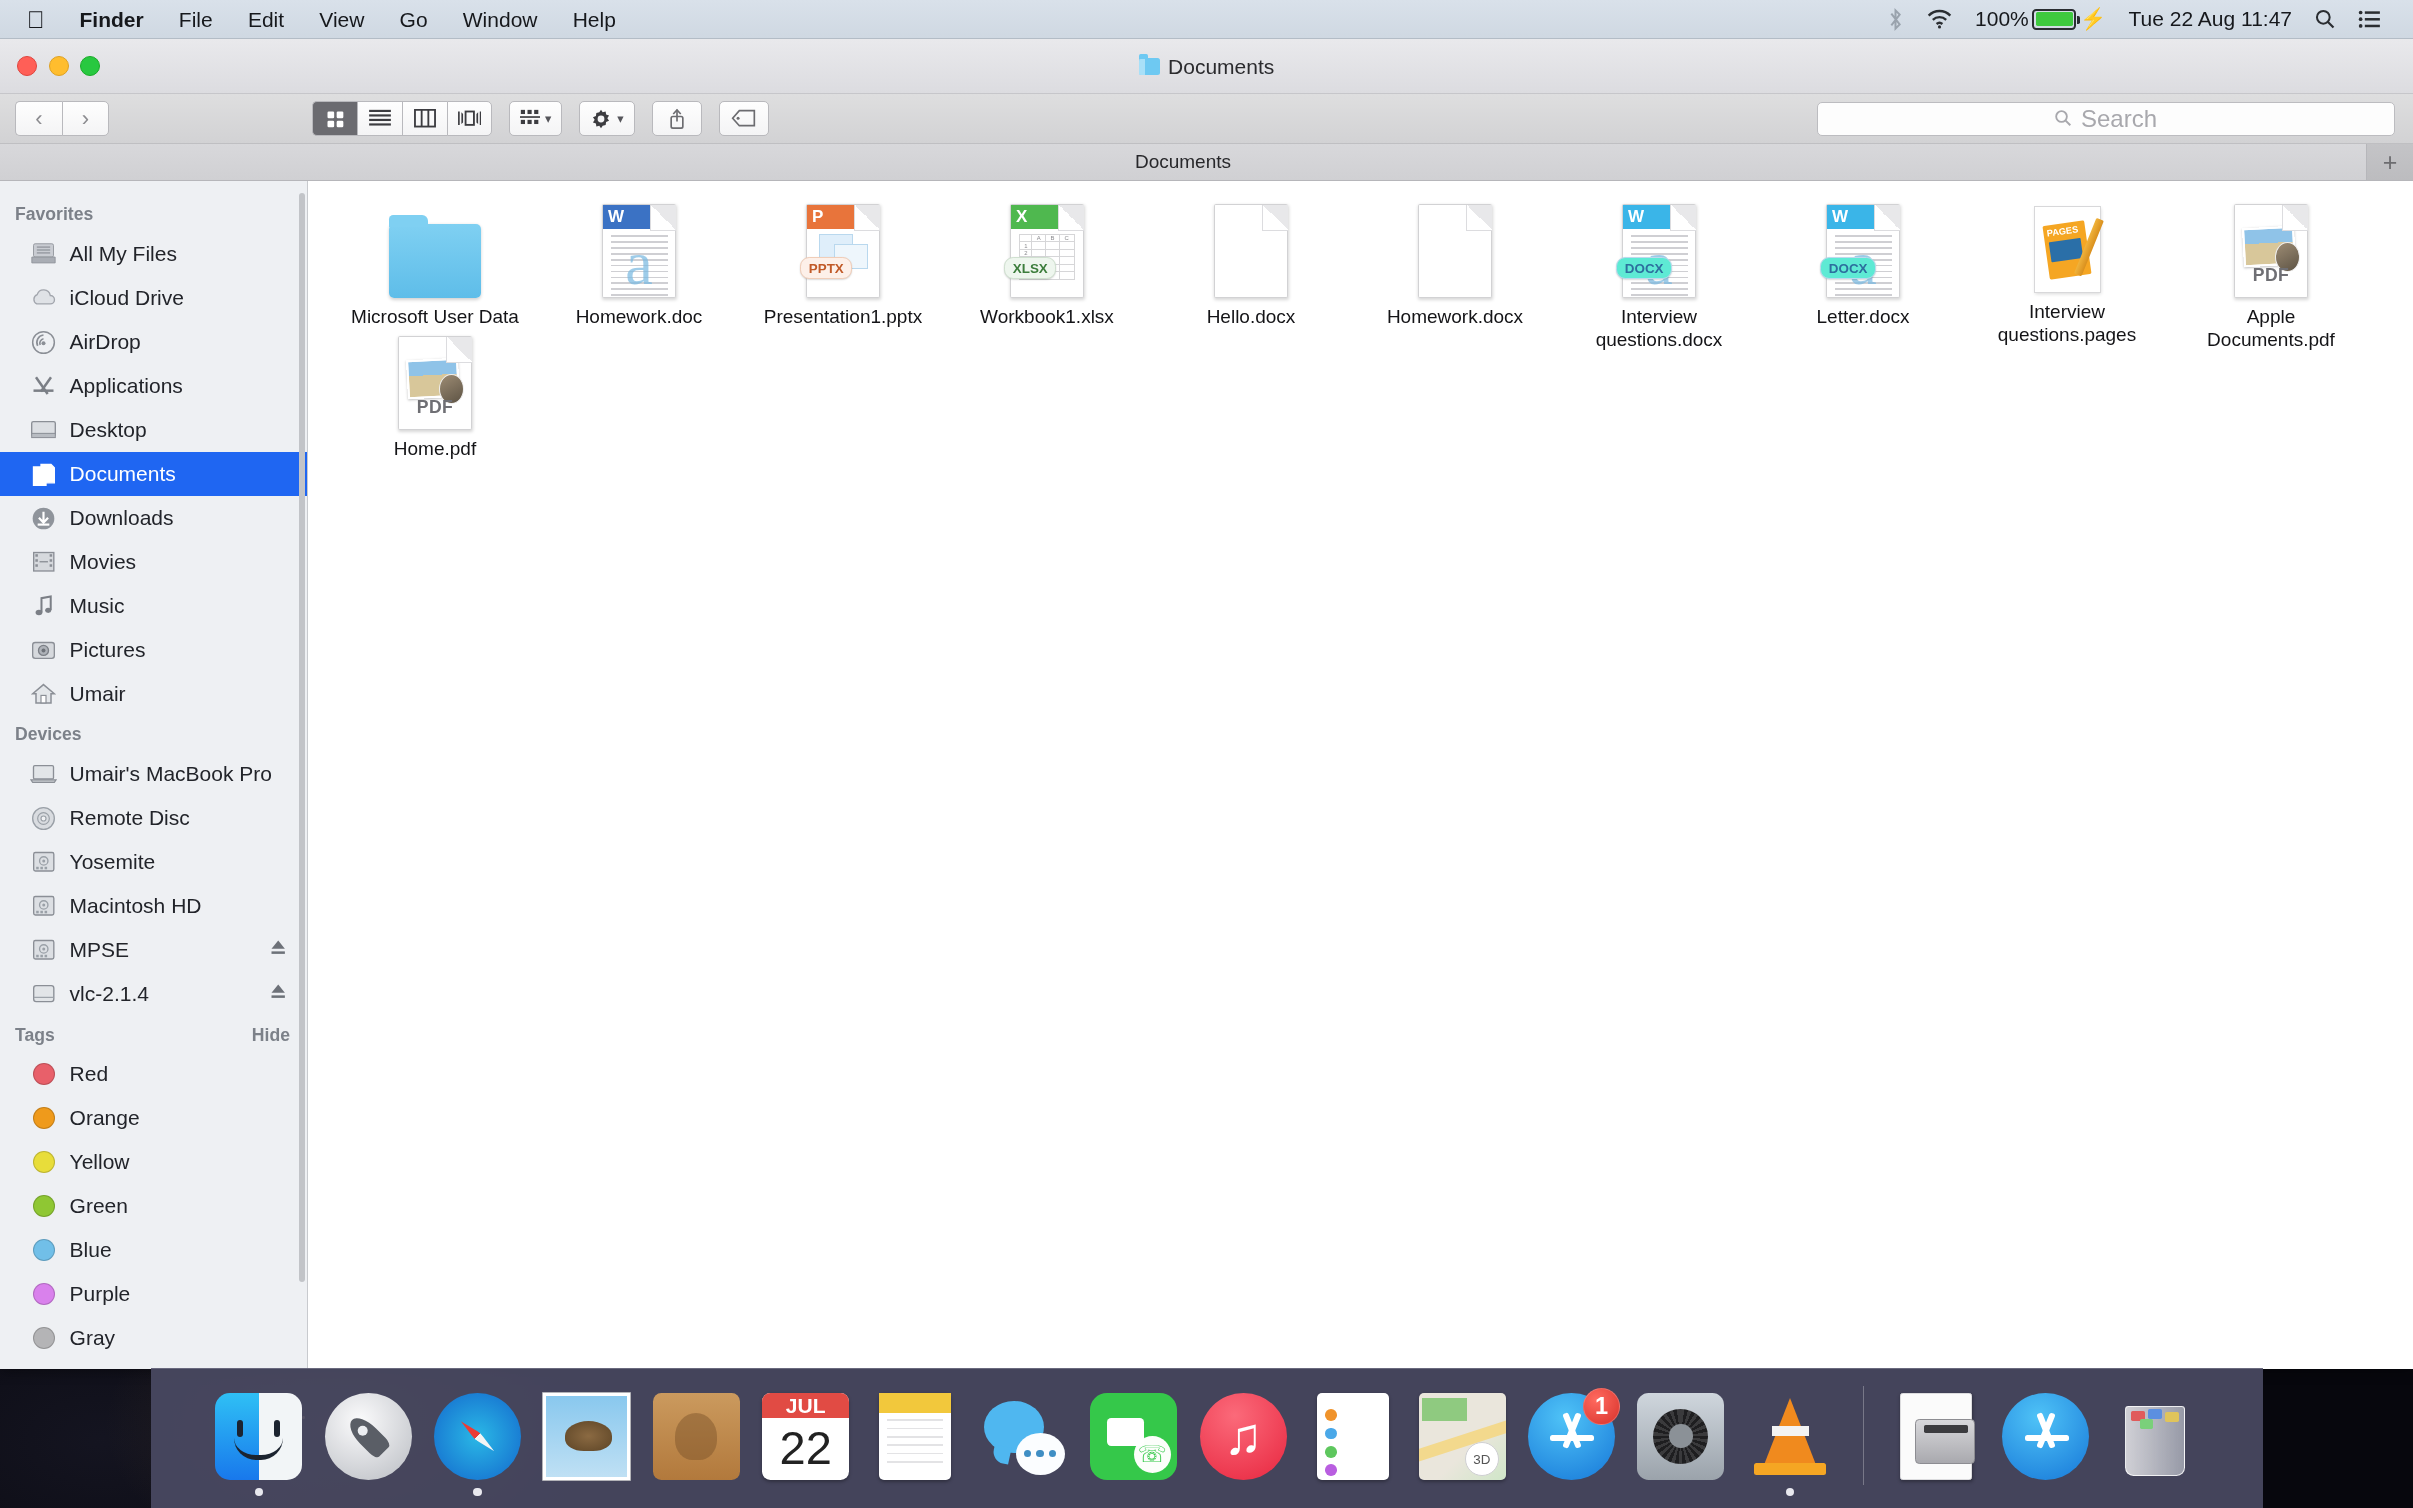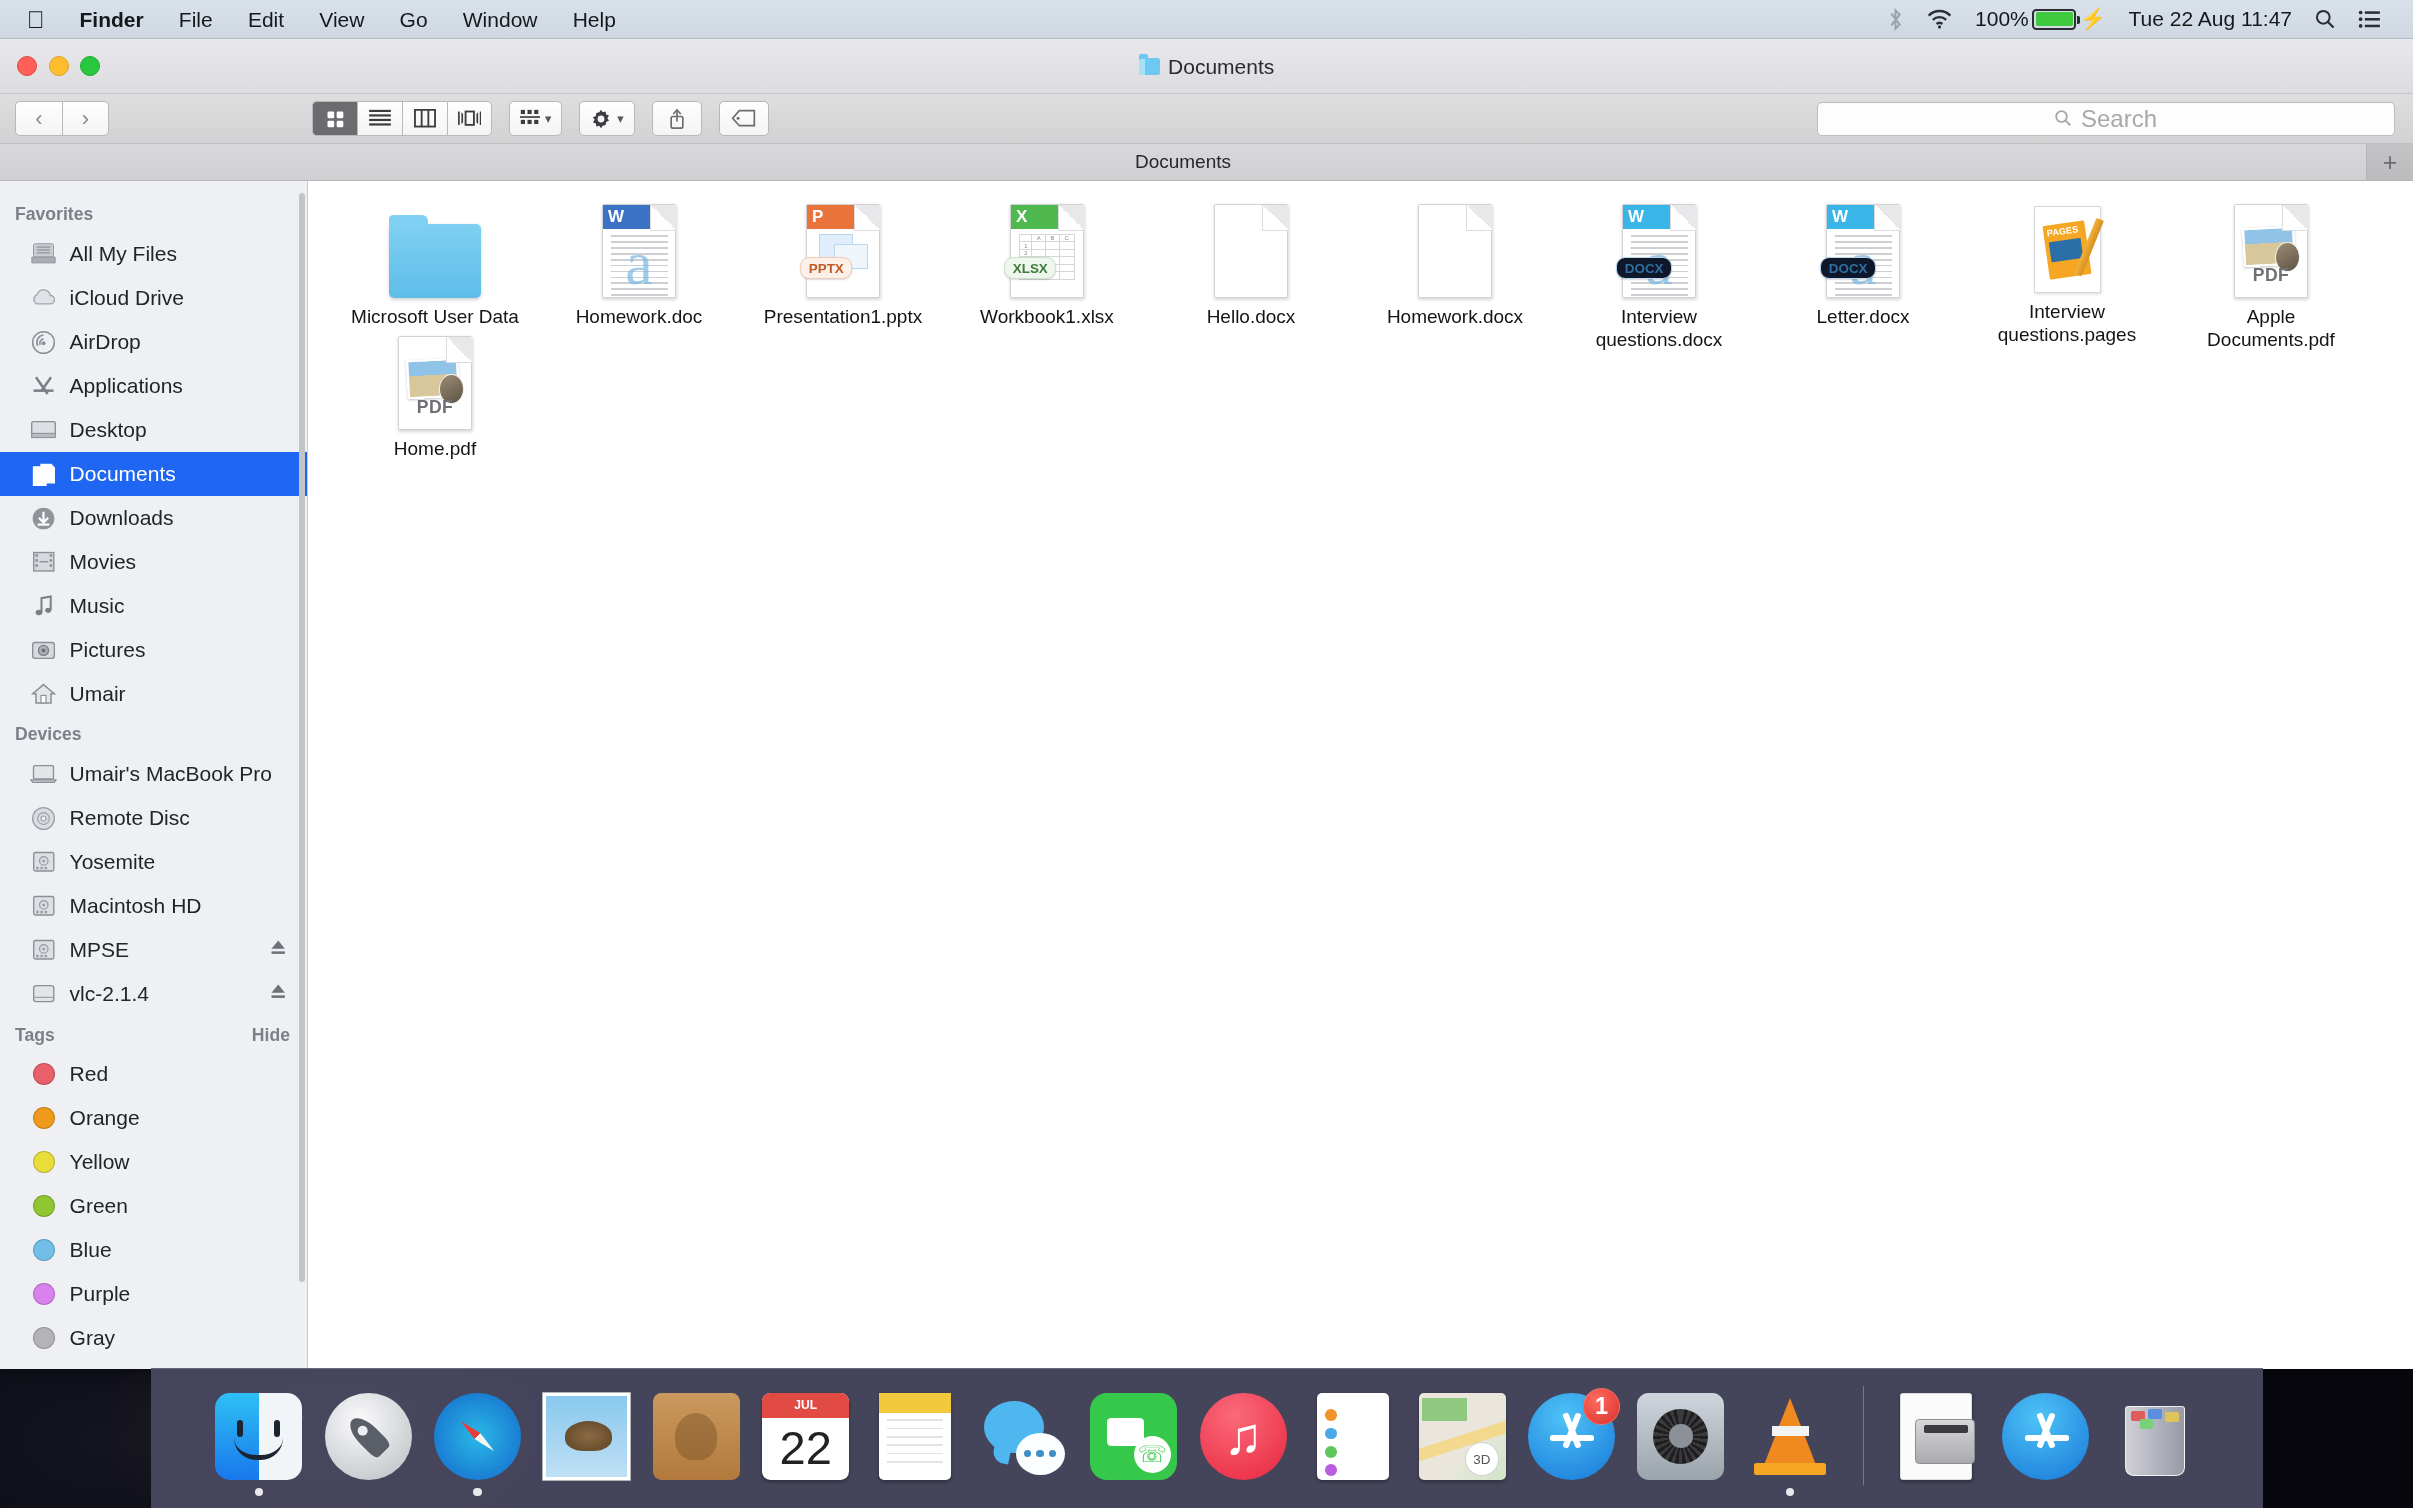--- a/index.html
+++ b/index.html
@@ -182,21 +182,21 @@
     position:absolute; left:0; right:0; top:25px; bottom:0;
     display:flex;align-items:center;justify-content:center;
     font-size:62px; color:rgba(120,185,225,.72); font-family:"Liberation Serif",serif;
   }
   .badge{
     position:absolute; left:-6.7px; bottom:18.4px; padding:2.5px 7.5px; border-radius:9.2px;
     font-size:13.4px; font-weight:bold; background:#eef6ee; border:0.8px solid #cfe0cf;
     color:#3c7d3c; box-shadow:0 0.8px 1.7px rgba(0,0,0,.18);
   }
   .badge.o{ background:#fdf0e9;border-color:#f0cdb8;color:#c15a28; }
-  .badge.b{ background:#0f172a;border-color:#bcd9ee;color:#2d6f9e; }
+  .badge.b{ background:#5eead4;border-color:#bcd9ee;color:#2d6f9e; }
   .pdftxt{
     position:absolute; left:0; right:0; bottom:11.7px; text-align:center;
     font-size:17.6px; color:#6f6f74; font-weight:bold; letter-spacing:0.4px;
   }
   .folder-big{
     width:92px;height:74px;background:linear-gradient(180deg,#7fd0f2,#5ebde9);
     border-radius:5px; position:relative; box-shadow:0 1.7px 3.4px rgba(0,0,0,.18);
   }
   .folder-big:before{
     content:"";position:absolute;left:0;top:-9.2px;width:39px;height:11.7px;
@@ -281,21 +281,21 @@
            width:22px;height:45px;background:#5a5e66;border-radius:50% 50% 20% 20%; }
   .rocket:before{content:"";position:absolute;left:5.9px;top:10px;width:10px;height:10px;border-radius:50%;background:#eceef1;}
   .mail{ background:#fff; border:3.4px solid #fff; box-shadow:0 0 0 0.8px #cfcfcf;
          background-image:linear-gradient(180deg,#89c8ee,#bfe0f4); position:relative;}
   .mail:after{content:"";position:absolute;left:18.4px;top:25px;width:47px;height:30px;
     background:radial-gradient(ellipse at 50% 50%,#8b6a42,#5c4426); border-radius:50% 50% 40% 40%;}
   .contacts{ background:linear-gradient(180deg,#cb9a5e,#b2793c); border-radius:8.4px; position:relative;}
   .contacts:after{content:"";position:absolute;left:22px;top:20px;width:42px;height:47px;border-radius:50% 50% 42% 42%;
     background:rgba(120,80,40,.45);}
   .cal{ background:#fff; border-radius:8.4px; overflow:hidden; position:relative; box-shadow:0 1.7px 3.4px rgba(0,0,0,.3);}
-  .cal .top{ height:25px; background:#e14b44; color:#fff; font-size:12px; text-align:center; line-height:25px; font-weight:bold;}
+  .cal .top{ height:25px; background:#e14b44; color:#fff; font-size:21px; text-align:center; line-height:25px; font-weight:bold;}
   .cal .day{ font-size:47px; text-align:center; color:#222; line-height:60px;}
   .notes{ background:#fff; border-radius:5px; position:relative; box-shadow:0 1.7px 3.4px rgba(0,0,0,.3);}
   .notes .top{ height:20px;background:#f2c83c; }
   .notes .ln{ height:1.7px;background:#e3e3e5;margin:6.7px 8.4px; }
   .msgs{ position:relative; }
   .bub1{ position:absolute; left:3.4px; top:8.4px; width:60px;height:52px;border-radius:50%;background:#4fb7f0;}
   .bub1:after{content:"";position:absolute;left:8.4px;bottom:-10px;width:17px;height:17px;background:#4fb7f0;
     border-radius:0 0 0 11.7px; transform:rotate(12deg);}
   .bub2{ position:absolute; right:3.4px; bottom:5px; width:49px;height:42px;border-radius:50%;background:#fbfdff;
     display:flex;align-items:center;justify-content:center;gap:5px;}

